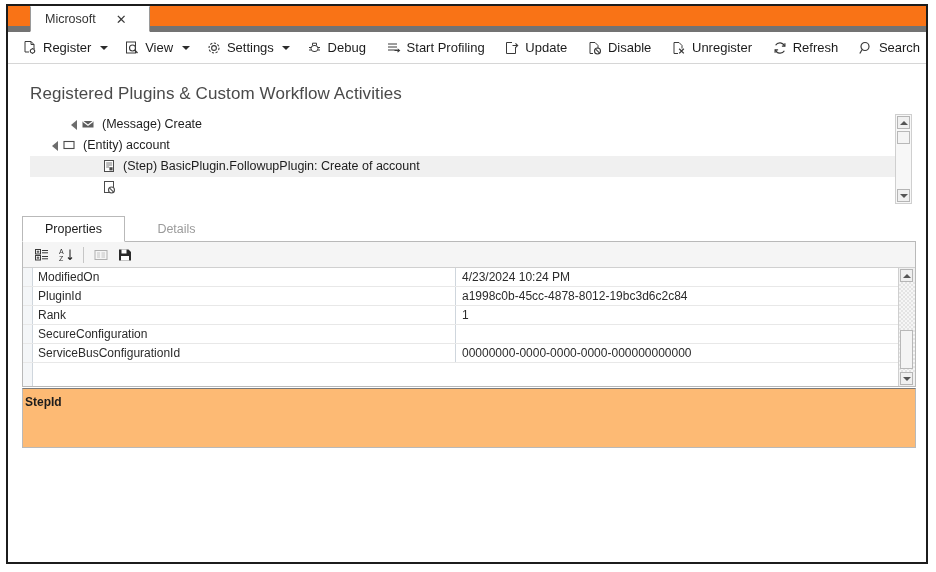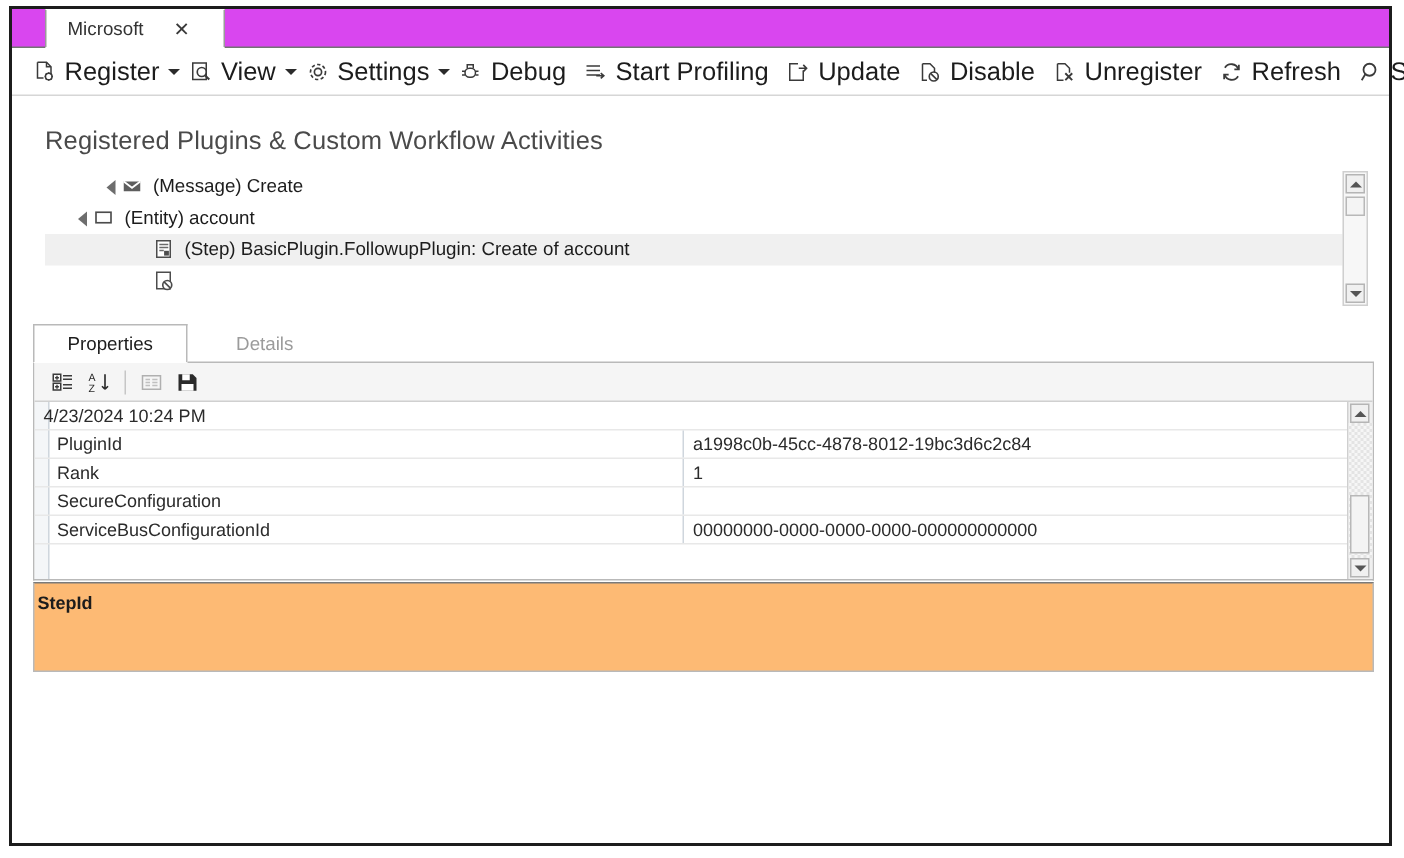--- a/index.html
+++ b/index.html
@@ -27,22 +27,22 @@
     border: 2px solid #1c1c1c;
     box-sizing: border-box;
   }
 
   
   #tab-strip {
     position: absolute;
     left: 0; top: 0;
     width: 100%;
     height: 26px;
-    background: #d946ef;
-    border-bottom: 1px solid #737373;
+    background: #f97316;
+    border-bottom: 6px solid #737373;
     box-sizing: border-box;
   }
   .doc-tab {
     position: absolute;
     left: 22px;
     top: 0px;
     height: 26px;
     min-width: 120px;
     background: #ffffff;
     border-left: 1px solid #9a9a9a;
@@ -84,21 +84,21 @@
   }
   .tb-btn {
     display: flex;
     align-items: center;
     height: 26px;
     padding: 0 6px;
     cursor: default;
     white-space: nowrap;
   }
   .tb-label {
-    font-size: 17px;
+    font-size: 13px;
     color: #1c1c1c;
     margin-left: 5px;
   }
   .tb-caret {
     width: 17px;
     height: 26px;
     display: flex;
     align-items: center;
     justify-content: center;
     cursor: default;
@@ -631,20 +631,21 @@
               <rect x="4" y="9" width="8" height="4.5" fill="#ffffff"></rect>
             </svg>
           </span>
         </div>
       </div>
 
       <div id="grid-body">
         <div id="grid-gutter"></div>
 
         <div class="grid-row">
+          <div class="grid-name">ModifiedOn</div>
           <div class="grid-value">4/23/2024 10:24 PM</div>
         </div>
         <div class="grid-row">
           <div class="grid-name">PluginId</div>
           <div class="grid-value">a1998c0b-45cc-4878-8012-19bc3d6c2c84</div>
         </div>
         <div class="grid-row">
           <div class="grid-name">Rank</div>
           <div class="grid-value">1</div>
         </div>

